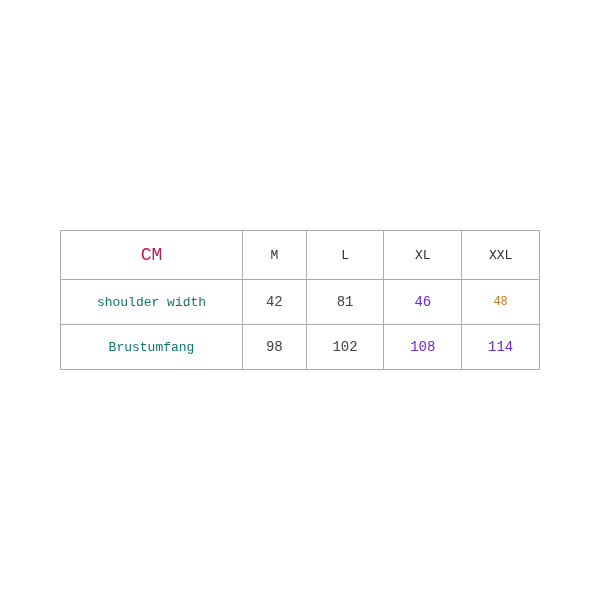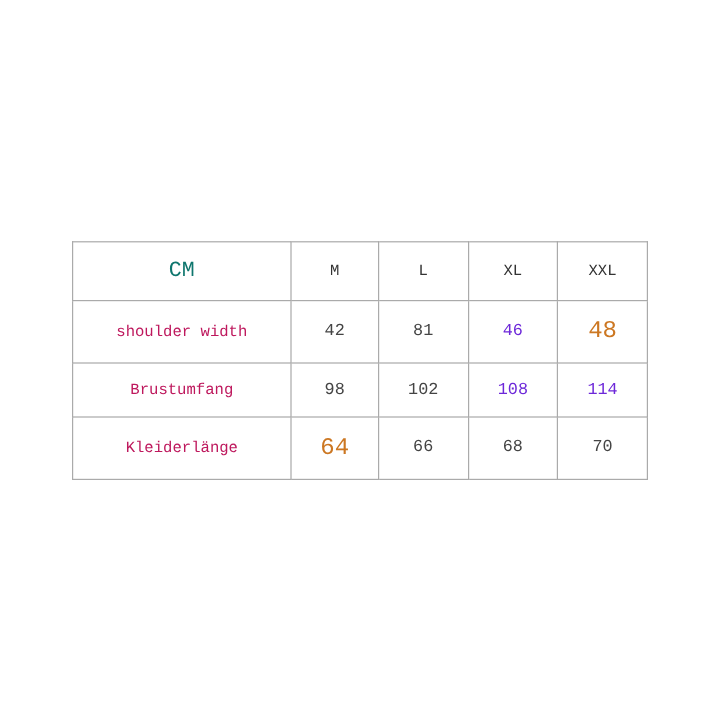--- a/index.html
+++ b/index.html
@@ -32,49 +32,49 @@
       border: 1px solid #aaaaaa;
       padding: 14px 10px;
       text-align: center;
       font-size: 14px;
     }
 
     .col-label {
       text-align: center;
       font-size: 18px;
       font-weight: normal;
-      color: #0f766e;
+      color: #be185d;
       width: 38%;
     }
 
     .col-header {
       font-size: 13px;
       font-weight: normal;
       color: #333333;
     }
 
     .row-label {
       text-align: center;
-      color: #be185d;
+      color: #0f766e;
       font-size: 13px;
     }
 
     .val-normal {
       color: #444444;
       font-size: 14px;
     }
 
     .val-blue {
       color: #6d28d9;
       font-size: 14px;
     }
 
     .val-orange {
       color: #cc7722;
-      font-size: 20px;
+      font-size: 12px;
     }
   </style>
 </head>
 <body>
 
 <div class="table-wrapper">
   <table>
     <thead>
       <tr>
         <th class="col-label">CM</th>
@@ -92,22 +92,15 @@
         <td class="val-blue">46</td>
         <td class="val-orange">48</td>
       </tr>
       <tr>
         <td class="row-label">Brustumfang</td>
         <td class="val-normal">98</td>
         <td class="val-normal">102</td>
         <td class="val-blue">108</td>
         <td class="val-blue">114</td>
       </tr>
-      <tr>
-        <td class="row-label">Kleiderlänge</td>
-        <td class="val-orange">64</td>
-        <td class="val-normal">66</td>
-        <td class="val-normal">68</td>
-        <td class="val-normal">70</td>
-      </tr>
     </tbody>
   </table>
 </div>
 
 </body></html>

